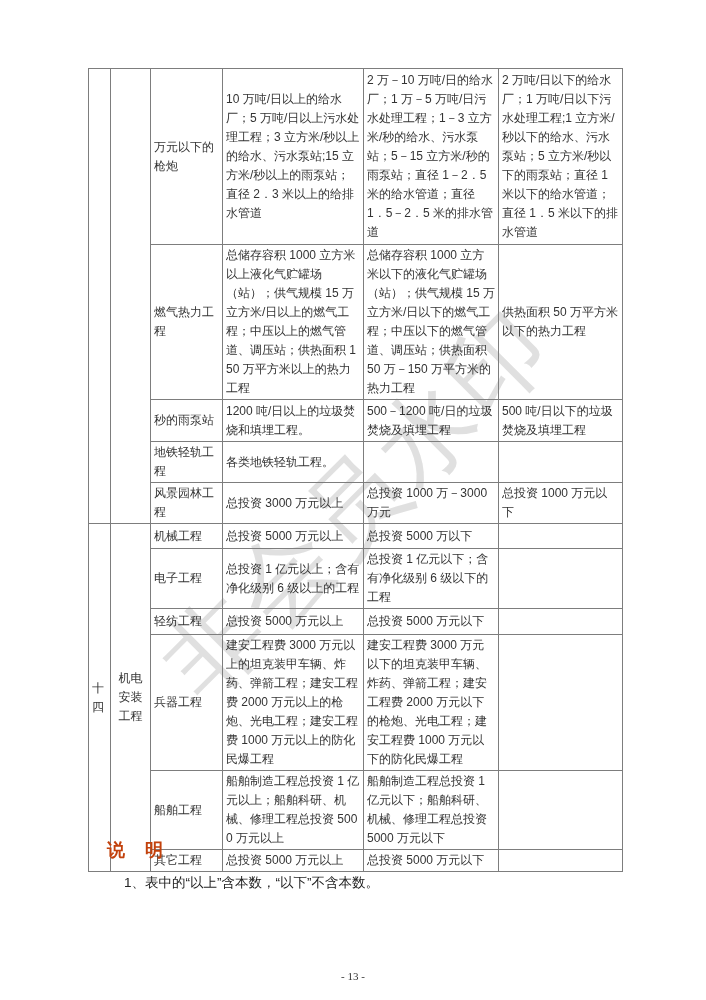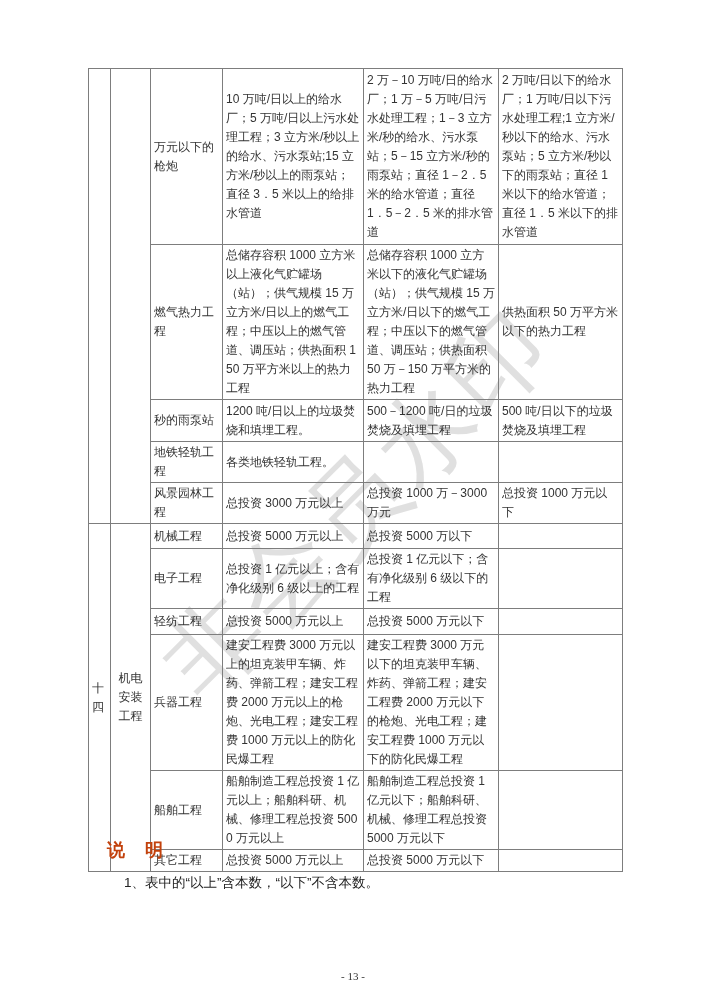--- a/index.html
+++ b/index.html
@@ -94,21 +94,21 @@
       <col style="width:72px">
       <col style="width:141px">
       <col style="width:135px">
       <col style="width:124px">
     </colgroup>
     <tbody>
         <tr style="height: 176px;">
           <td class="col-index" rowspan="5"></td>
           <td class="col-cat" rowspan="5"></td>
           <td class="col-name">万元以下的枪炮</td>
-          <td class="col-grade">10 万吨/日以上的给水厂；5 万吨/日以上污水处理工程；3 立方米/秒以上的给水、污水泵站;15 立方米/秒以上的雨泵站；直径 3．5 米以上的给排水管道</td>
+          <td class="col-grade">10 万吨/日以上的给水厂；5 万吨/日以上污水处理工程；3 立方米/秒以上的给水、污水泵站;15 立方米/秒以上的雨泵站；直径 2．3 米以上的给排水管道</td>
           <td class="col-grade">2 万－10 万吨/日的给水厂；1 万－5 万吨/日污水处理工程；1－3 立方米/秒的给水、污水泵站；5－15 立方米/秒的雨泵站；直径 1－2．5 米的给水管道；直径 1．5－2．5 米的排水管道</td>
           <td class="col-grade">2 万吨/日以下的给水厂；1 万吨/日以下污水处理工程;1 立方米/秒以下的给水、污水泵站；5 立方米/秒以下的雨泵站；直径 1 米以下的给水管道；直径 1．5 米以下的排水管道</td>
         </tr>
         <tr style="height: 135px;">
           <td class="col-name">燃气热力工程</td>
           <td class="col-grade">总储存容积 1000 立方米以上液化气贮罐场（站）；供气规模 15 万立方米/日以上的燃气工程；中压以上的燃气管道、调压站；供热面积 150 万平方米以上的热力工程</td>
           <td class="col-grade">总储存容积 1000 立方米以下的液化气贮罐场（站）；供气规模 15 万立方米/日以下的燃气工程；中压以下的燃气管道、调压站；供热面积 50 万－150 万平方米的热力工程</td>
           <td class="col-grade">供热面积 50 万平方米以下的热力工程</td>
         </tr>
         <tr style="height: 42px;">

